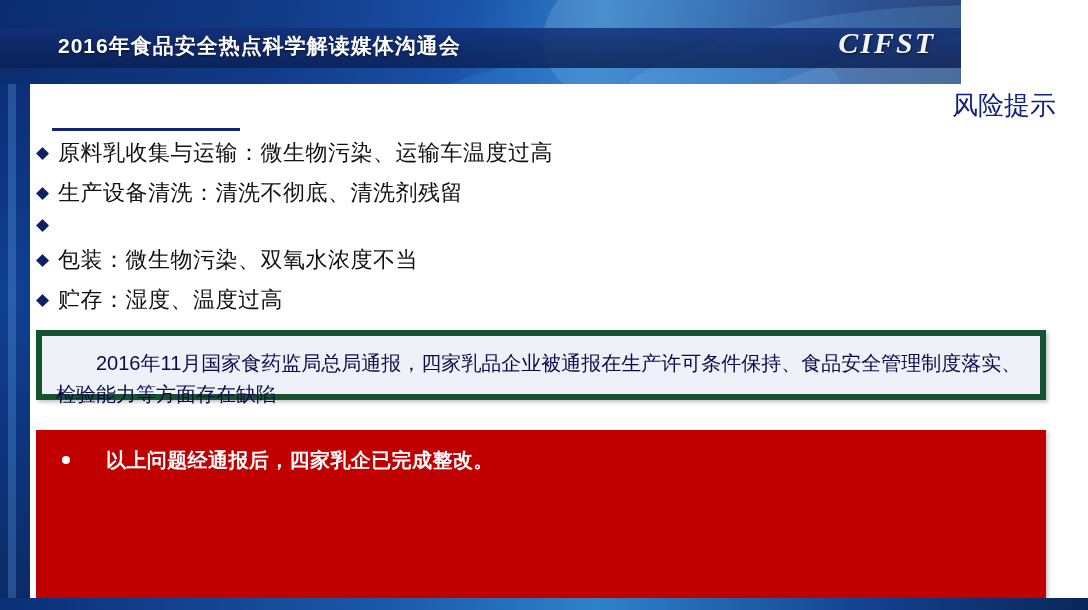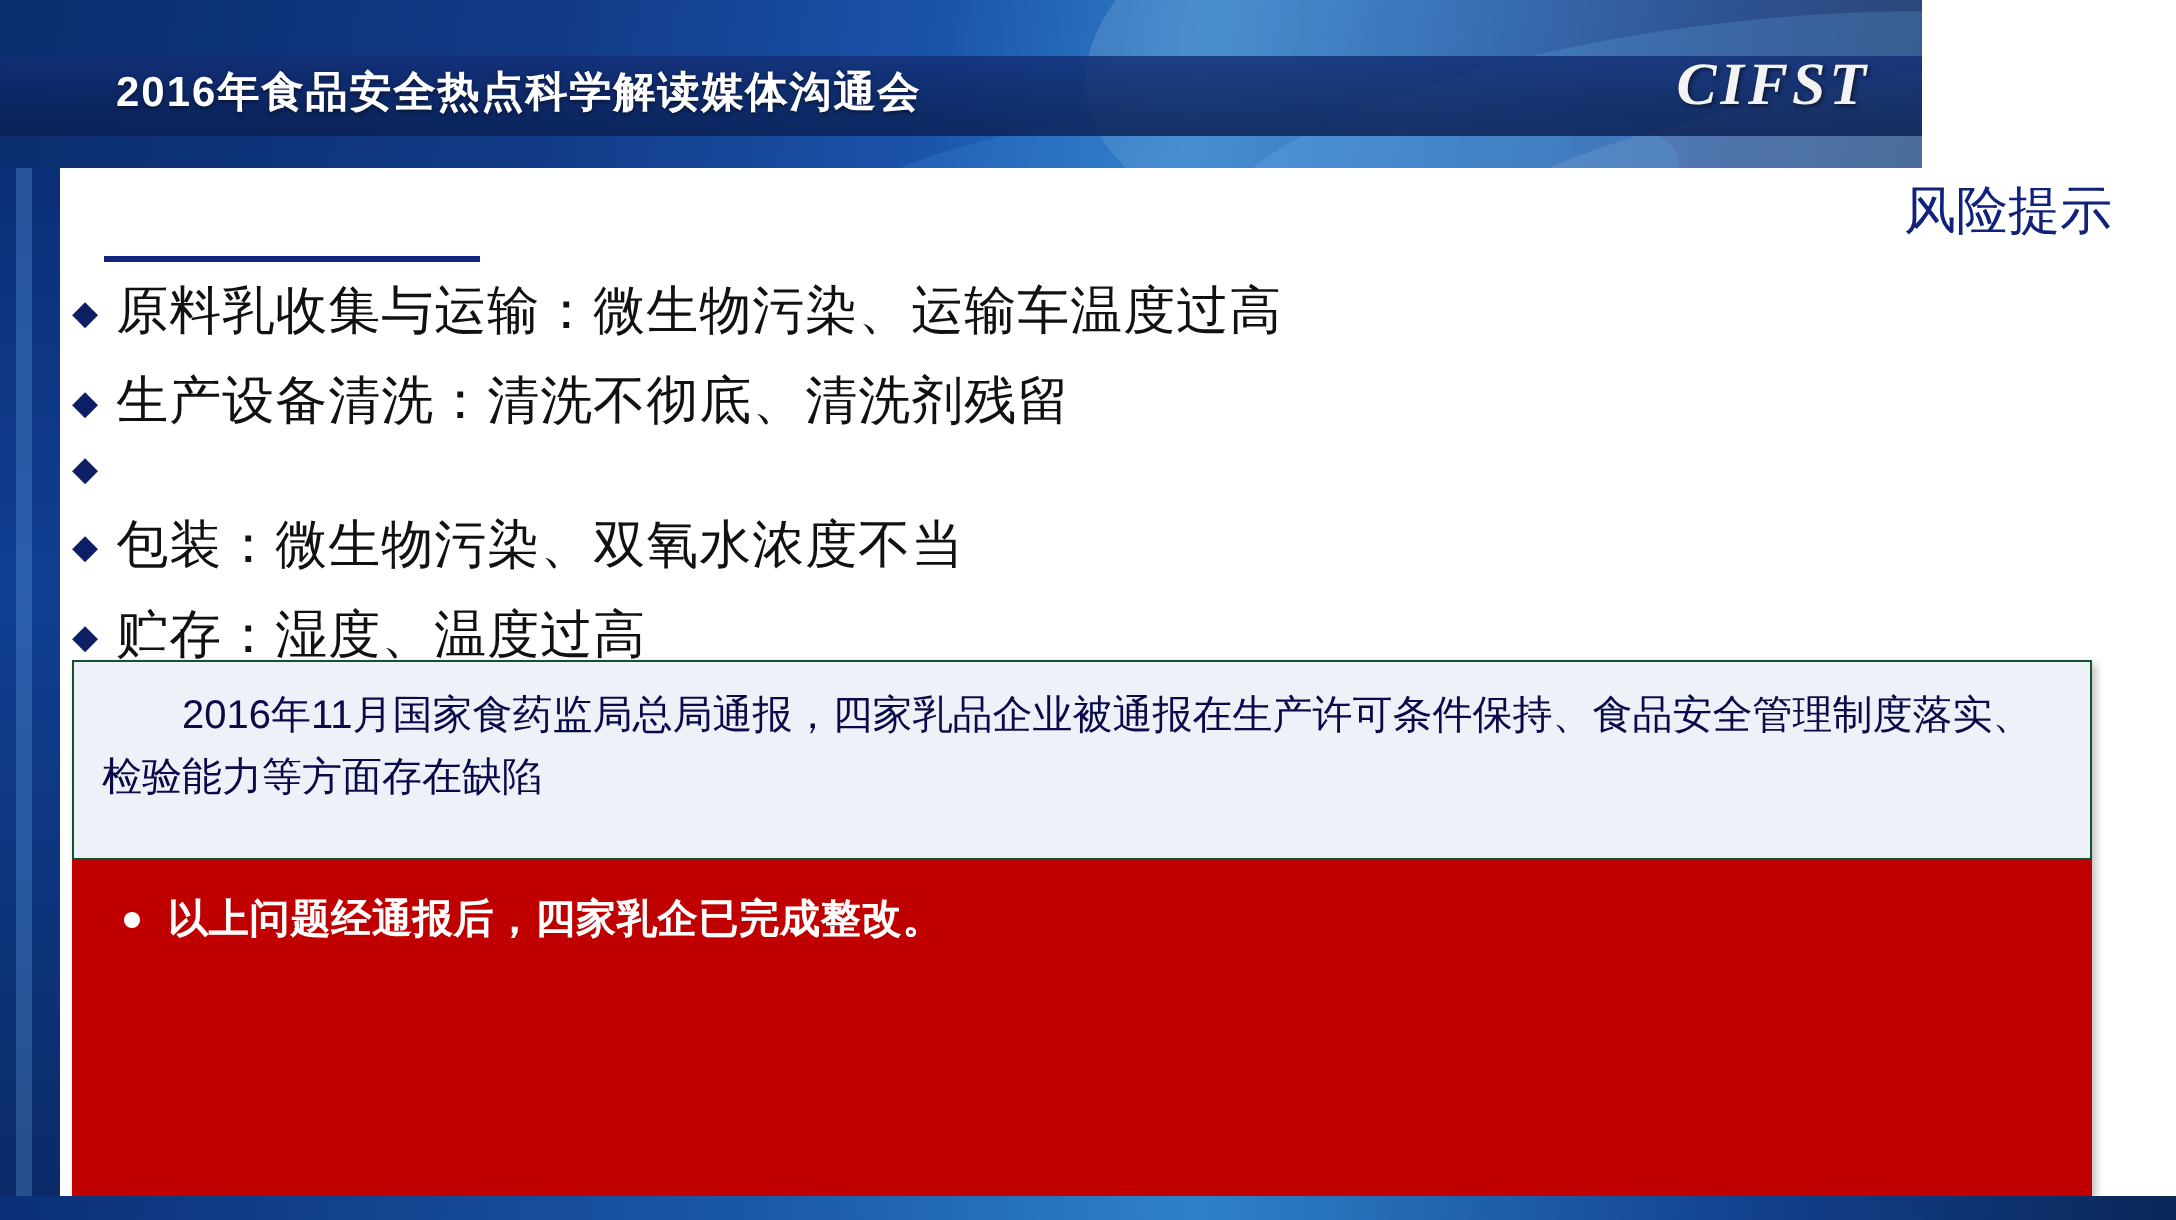--- a/index.html
+++ b/index.html
@@ -125,33 +125,33 @@
   .diamond {
     color: #0f1f66;
     font-size: 17px;
     line-height: 1;
     margin-right: 9px;
     flex: 0 0 auto;
     position: relative;
     top: -2px;
   }
   .bullet-text {
-    font-size: 26px;
+    font-size: 22px;
     color: #111111;
     letter-spacing: 0.5px;
   }
 
   
   .note-box {
     position: absolute;
     left: 36px; top: 330px;
     width: 1010px;
-    height: 100px;
+    height: 70px;
     background: #eef1f7;
-    border: 1px solid #14532d;
+    border: 6px solid #14532d;
     box-shadow: 2px 2px 4px rgba(0,0,0,0.25);
     box-sizing: border-box;
     padding: 12px 14px 0 14px;
   }
   .note-text {
     font-size: 20px;
     color: #0a0a4a;
     line-height: 1.55;
     text-indent: 40px;
   }
@@ -164,20 +164,21 @@
     height: 168px;
     background: #c00000;
     box-shadow: 2px 2px 4px rgba(0,0,0,0.25);
     box-sizing: border-box;
     padding: 14px 18px 0 18px;
   }
   .red-row {
     display: flex;
     align-items: flex-start;
     margin-bottom: 10px;
+    gap: 22px;
   }
   .red-dot {
     flex: 0 0 auto;
     width: 8px; height: 8px;
     border-radius: 50%;
     background: #ffffff;
     margin: 12px 14px 0 8px;
   }
   .red-text {
     font-size: 20px;

